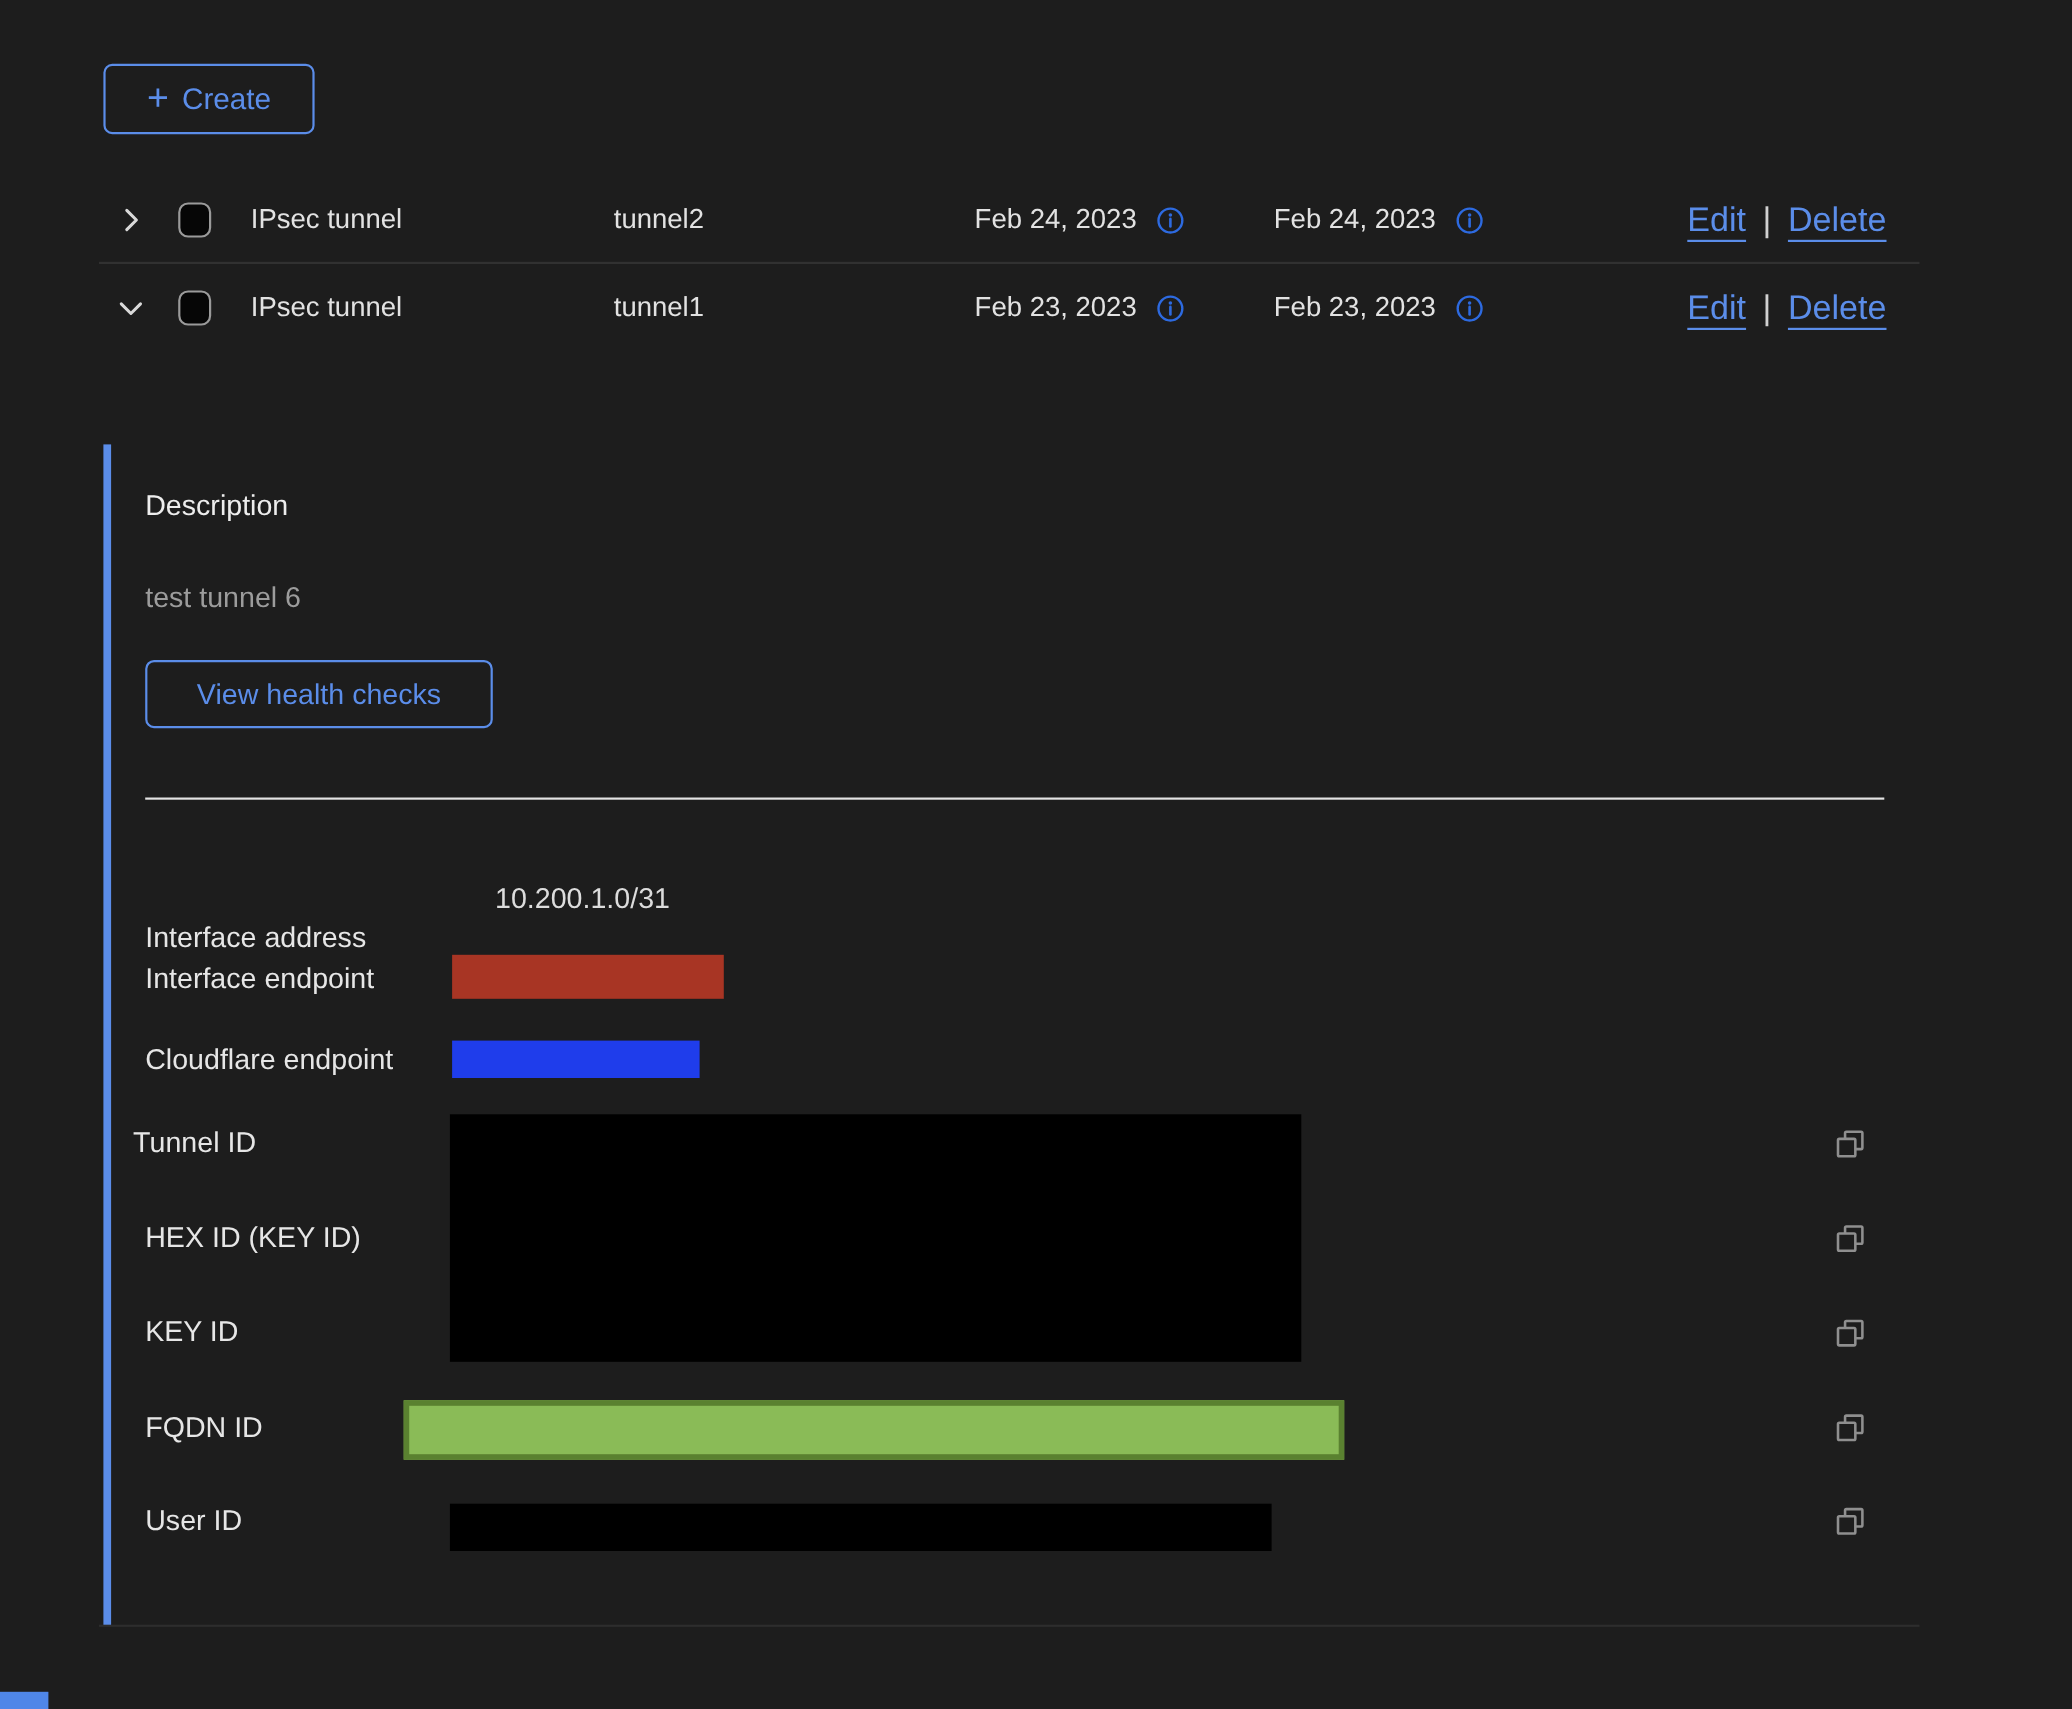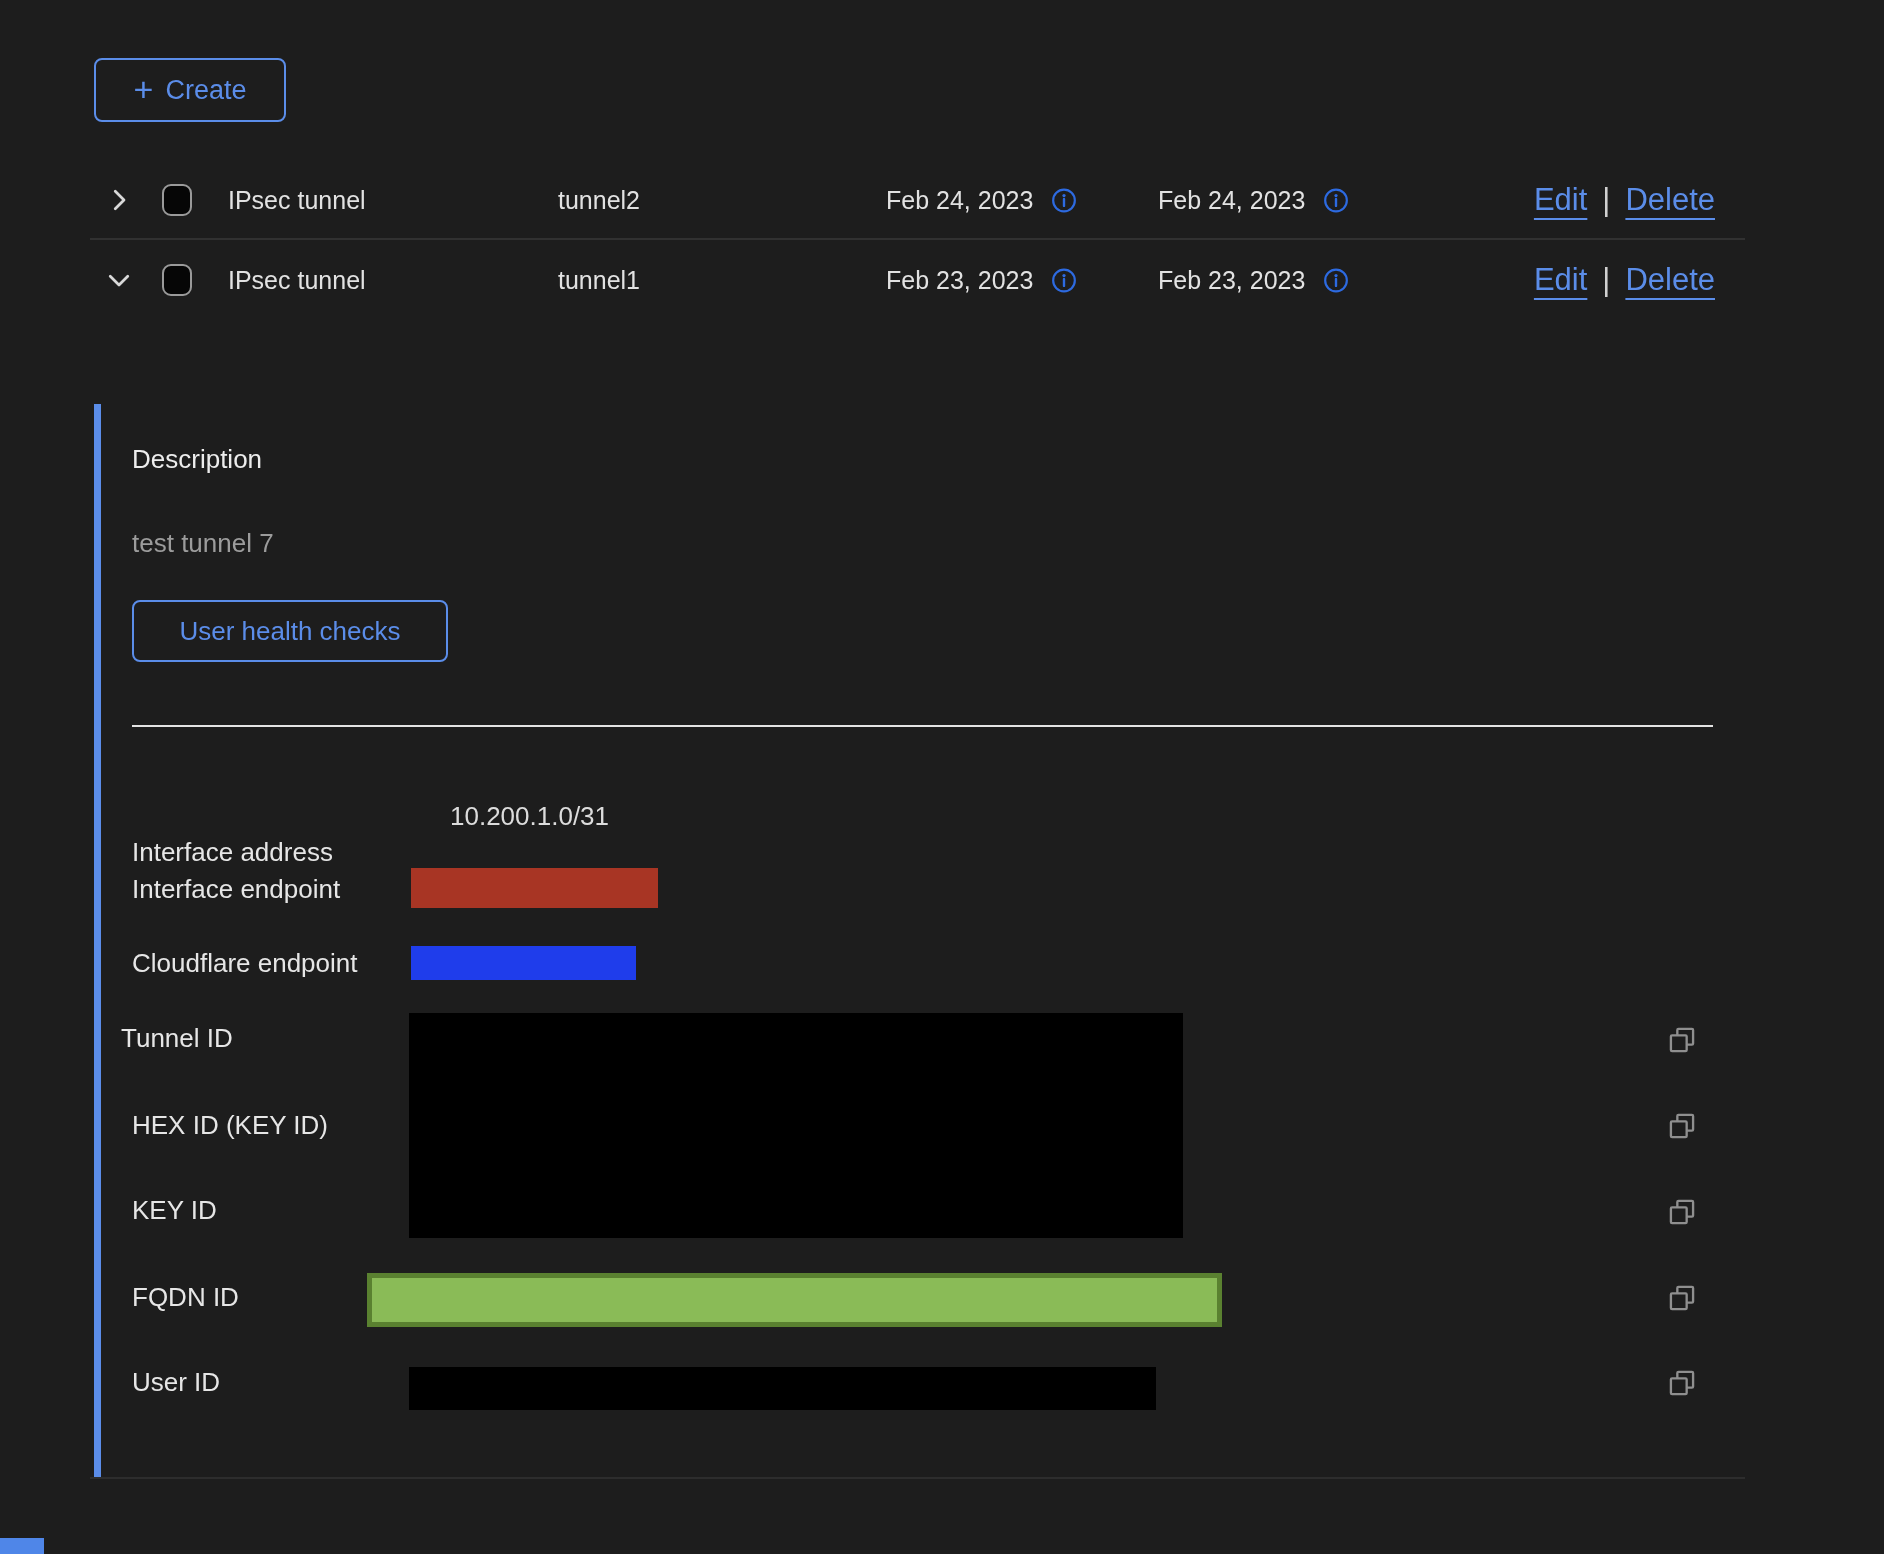--- a/index.html
+++ b/index.html
@@ -151,23 +151,23 @@
         <a class="lnk">Edit</a>
         <span class="sep">|</span>
         <a class="lnk">Delete</a>
       </span>
     </div>
   </div>
 
   <div class="panel">
 
     <div class="p-abs p-label" style="left:31px; top:40px;">Description</div>
-    <div class="p-abs muted" style="left:31px; top:124px;">test tunnel 7</div>
-
-    <button class="health-btn">User health checks</button>
+    <div class="p-abs muted" style="left:31px; top:124px;">test tunnel 6</div>
+
+    <button class="health-btn">View health checks</button>
 
     <div class="light-divider"></div>
 
     <div class="p-abs f-label" style="left:31px; top:419px;margin-top:14px;">Interface address</div>
     <div class="p-abs val" style="left:349px; top:397px;">10.200.1.0/31</div>
 
     <div class="p-abs f-label" style="left:31px; top:470px;">Interface endpoint</div>
     <div class="redact red"></div>
 
     <div class="p-abs f-label" style="left:31px; top:544px;">Cloudflare endpoint</div>

